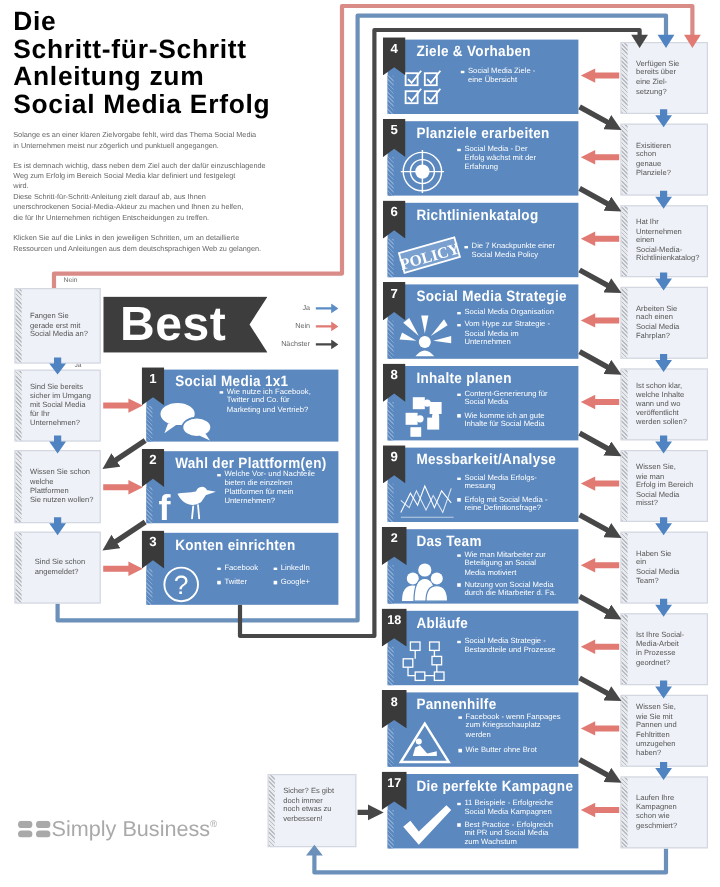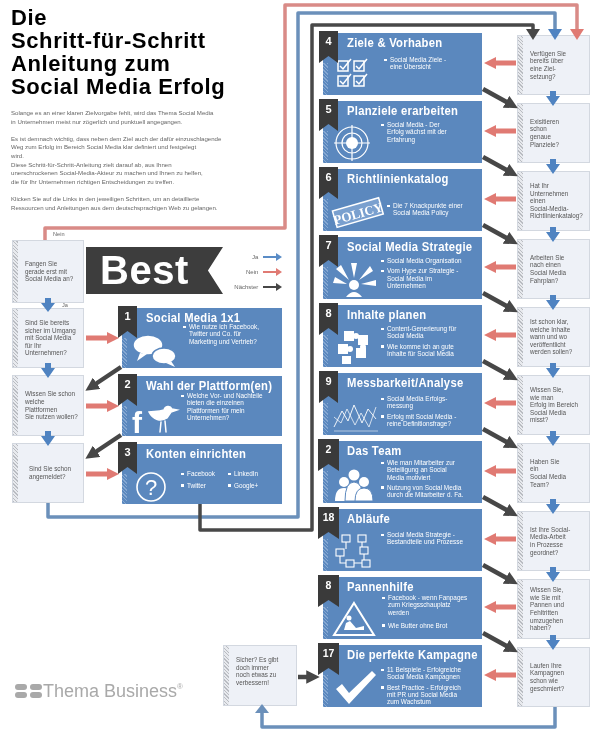--- a/index.html
+++ b/index.html
@@ -460,14 +460,14 @@
 </svg>
 
 <div class="abs brand">
   <svg width="28" height="14" viewBox="0 0 28 14" style="vertical-align:-1px;">
     <g fill="#a9a9a9">
       <rect x="0" y="0" width="12" height="6" rx="3"></rect>
         <rect x="0" y="8" width="12" height="6" rx="3"></rect>
       <rect x="15" y="0" width="12" height="6" rx="3"></rect>
         <rect x="15" y="8" width="12" height="6" rx="3"></rect>
     </g>
-  </svg><span>Thema Business</span><span class="mark">®</span>
+  </svg><span>Simply Business</span><span class="mark">®</span>
 </div>
 
 </body></html>

